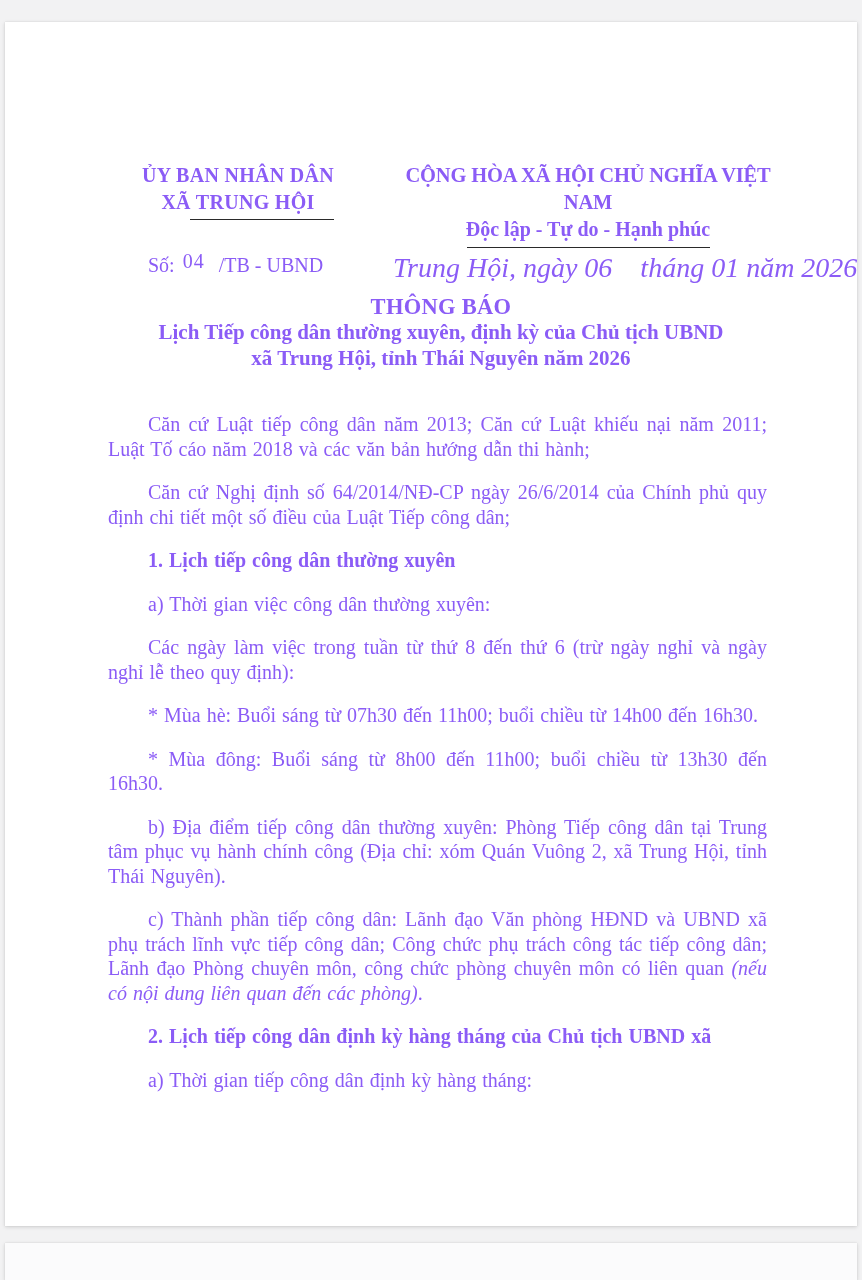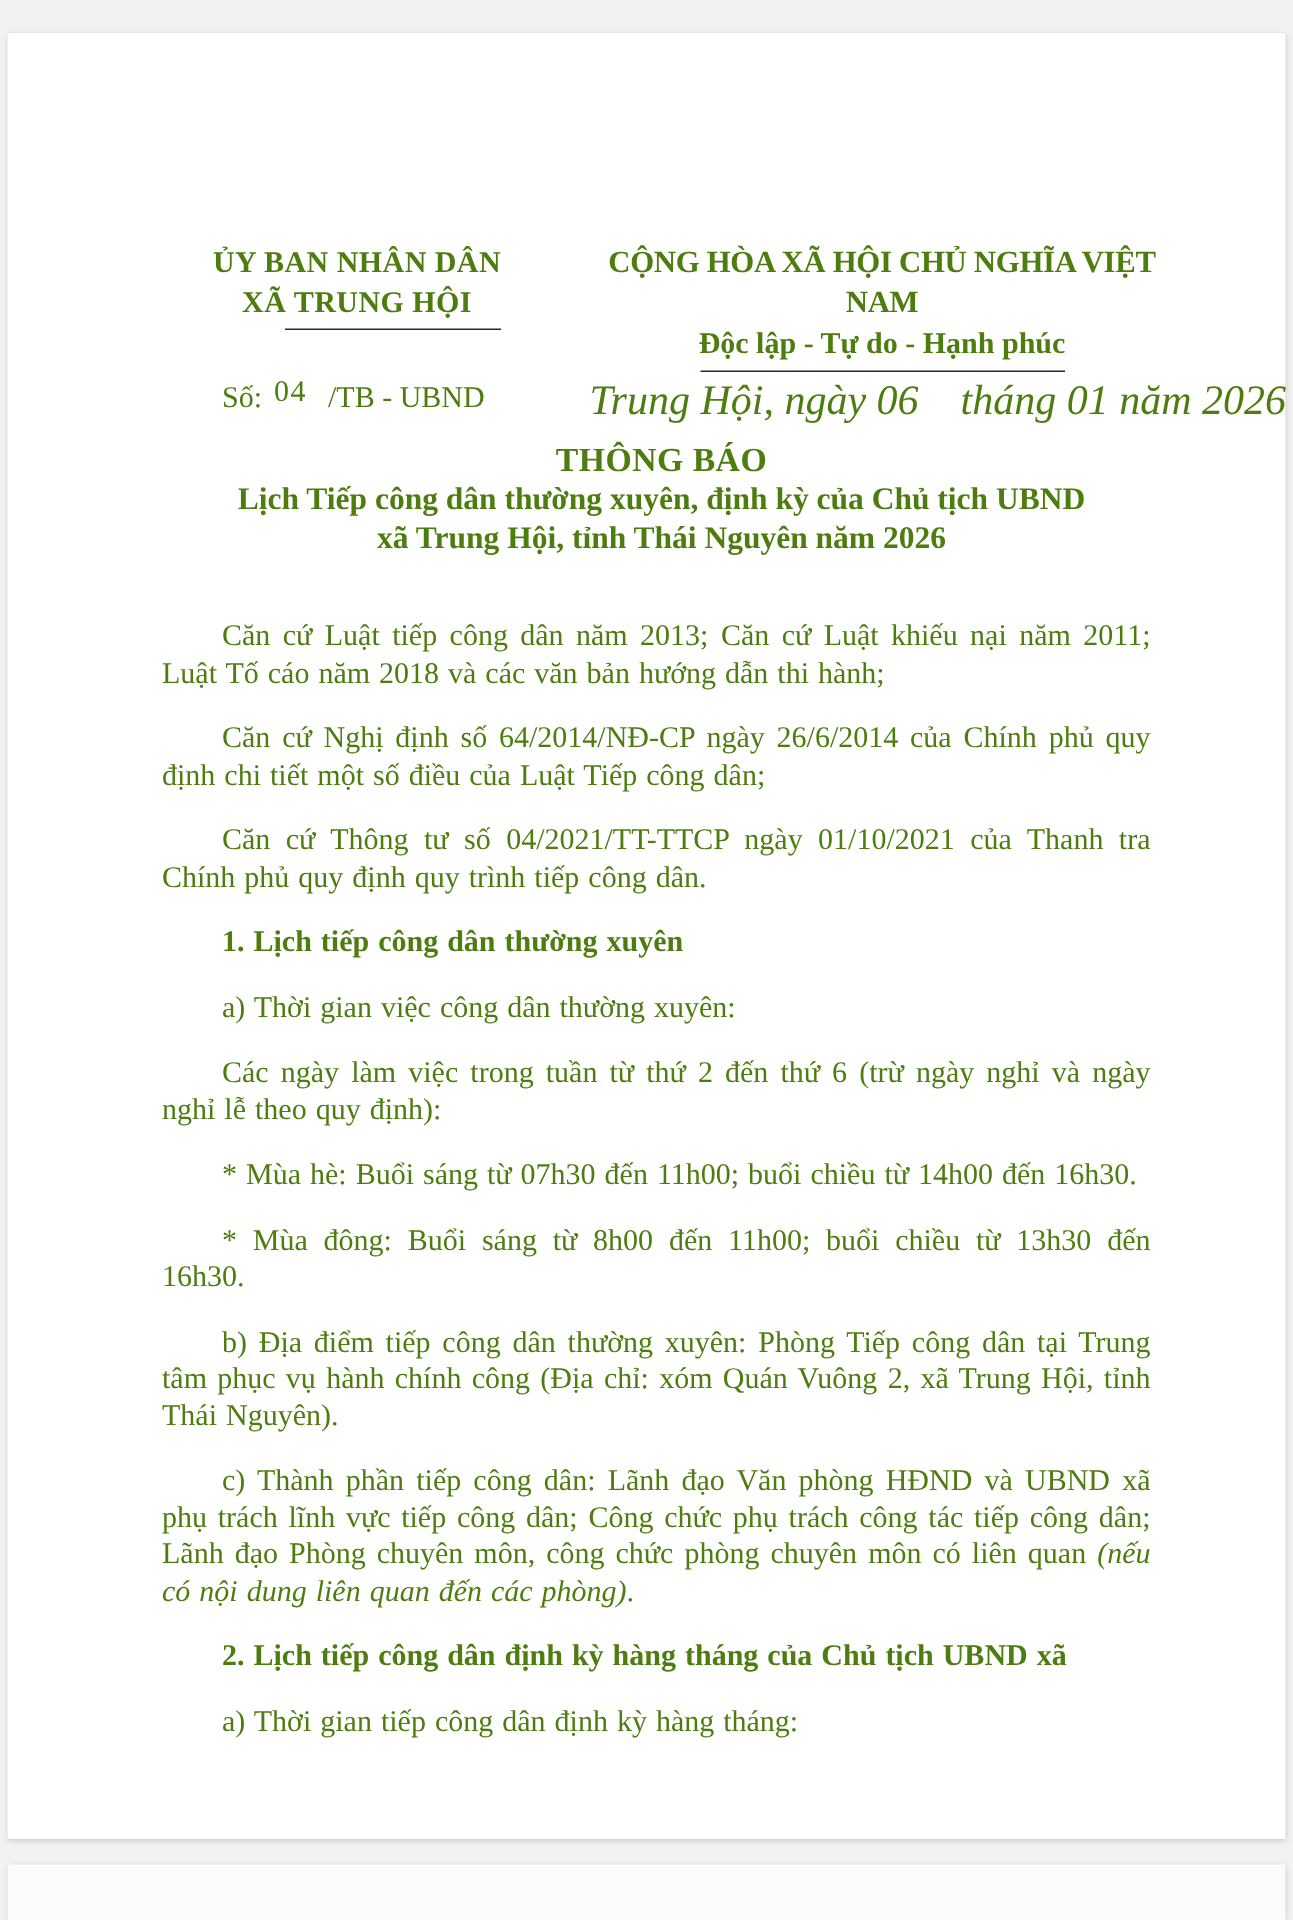--- a/index.html
+++ b/index.html
@@ -7,21 +7,21 @@
     width: 862px; height: 1280px;
     font-family: "Liberation Serif", "DejaVu Serif", serif;
     background: #f2f2f3;
     overflow: hidden;
   }
   .viewport { position: relative; width: 862px; height: 1280px; background: #f2f2f3; }
 
   .page {
     position: absolute; left: 5px; width: 852px; background: #ffffff;
     box-shadow: 0 1px 4px rgba(0,0,0,0.15), 0 0 1px rgba(0,0,0,0.12);
-    color: #4d7c0f;
+    color: #8b5cf6;
     padding-left: 20px;
   }
   .page1 { top: 22px; height: 1204px; }
   .page2 { top: 1243px; height: 37px; background: #fbfbfc; }
 
   
   .hdr-left {
     position: absolute; top: 140px; left: 85px; width: 296px;
     text-align: center; font-weight: bold; font-size: 20px; line-height: 27px;
     letter-spacing: 0.3px;
@@ -97,24 +97,23 @@
 
     <div class="title-block">
       <div class="doc-title">THÔNG BÁO</div>
       <div class="doc-subtitle">Lịch Tiếp công dân thường xuyên, định kỳ của Chủ tịch UBND</div>
       <div class="doc-subtitle">xã Trung Hội, tỉnh Thái Nguyên năm 2026</div>
     </div>
 
     <div class="body-block">
       <p>Căn cứ Luật tiếp công dân năm 2013; Căn cứ Luật khiếu nại năm 2011; Luật Tố cáo năm 2018 và các văn bản hướng dẫn thi hành;</p>
       <p>Căn cứ Nghị định số 64/2014/NĐ-CP ngày 26/6/2014 của Chính phủ quy định chi tiết một số điều của Luật Tiếp công dân;</p>
-      <p>Căn cứ Thông tư số 04/2021/TT-TTCP ngày 01/10/2021 của Thanh tra Chính phủ quy định quy trình tiếp công dân.</p>
       <p class="h">1. Lịch tiếp công dân thường xuyên</p>
       <p>a) Thời gian việc công dân thường xuyên:</p>
-      <p>Các ngày làm việc trong tuần từ thứ 2 đến thứ 6 (trừ ngày nghỉ và ngày nghỉ lễ theo quy định):</p>
+      <p>Các ngày làm việc trong tuần từ thứ 8 đến thứ 6 (trừ ngày nghỉ và ngày nghỉ lễ theo quy định):</p>
       <p>* Mùa hè: Buổi sáng từ 07h30 đến 11h00; buổi chiều từ 14h00 đến 16h30.</p>
       <p>* Mùa đông: Buổi sáng từ 8h00 đến 11h00; buổi chiều từ 13h30 đến 16h30.</p>
       <p>b) Địa điểm tiếp công dân thường xuyên: Phòng Tiếp công dân tại Trung tâm phục vụ hành chính công (Địa chỉ: xóm Quán Vuông 2, xã Trung Hội, tỉnh Thái Nguyên).</p>
       <p><span>c) Thành phần tiếp công dân: Lãnh đạo Văn phòng HĐND và UBND xã phụ trách lĩnh vực tiếp công dân; Công chức phụ trách công tác tiếp công dân; Lãnh đạo Phòng chuyên môn, công chức phòng chuyên môn có liên quan </span><span class="it">(nếu có nội dung liên quan đến các phòng)</span><span>.</span></p>
       <p class="h">2. Lịch tiếp công dân định kỳ hàng tháng của Chủ tịch UBND xã</p>
       <p>a) Thời gian tiếp công dân định kỳ hàng tháng:</p>
     </div>
   </div>
 
   <div class="page page2"></div>

